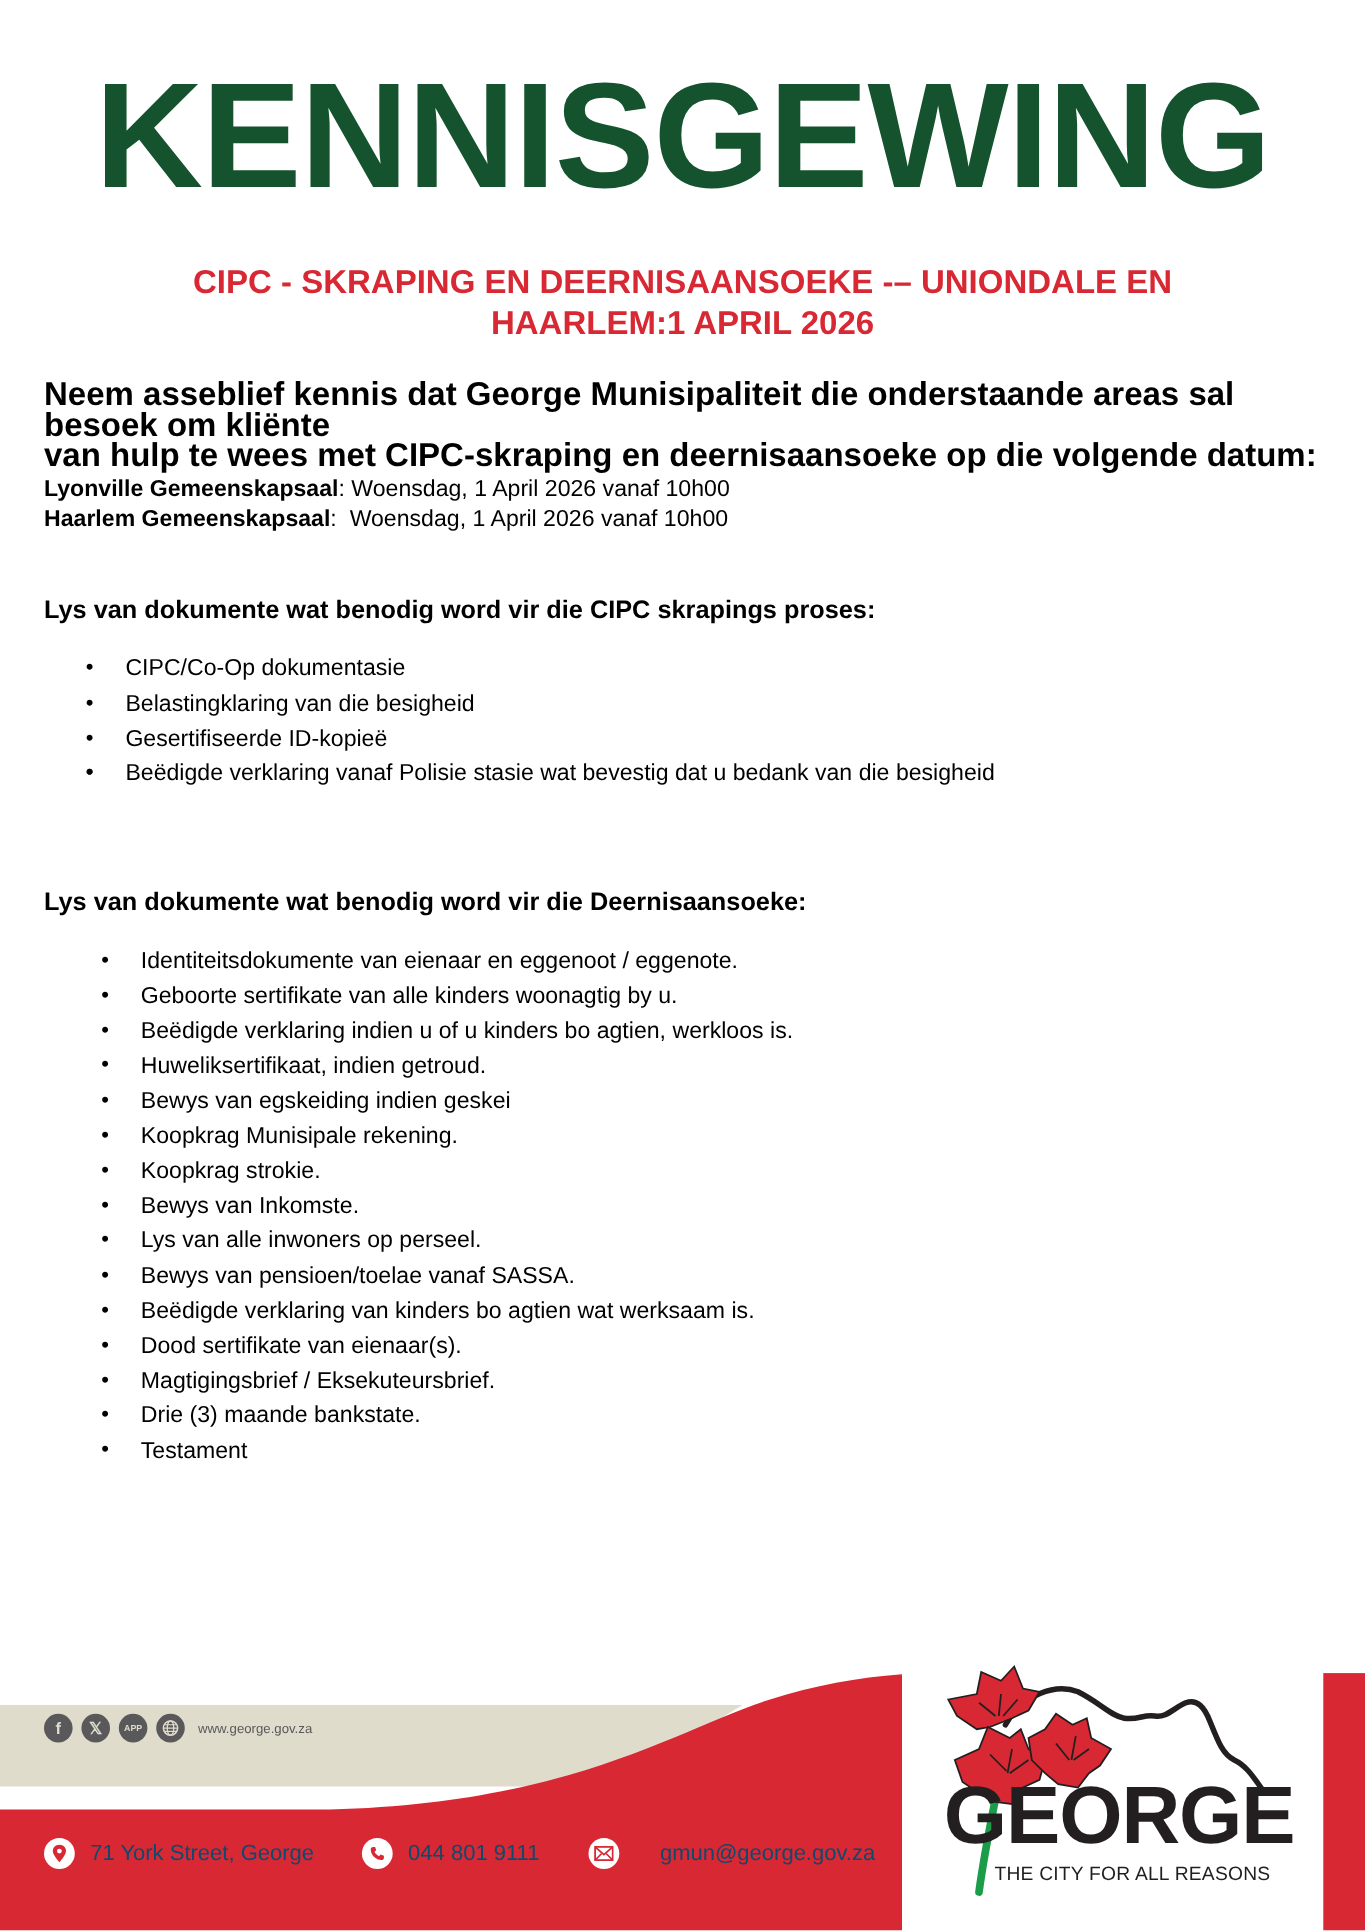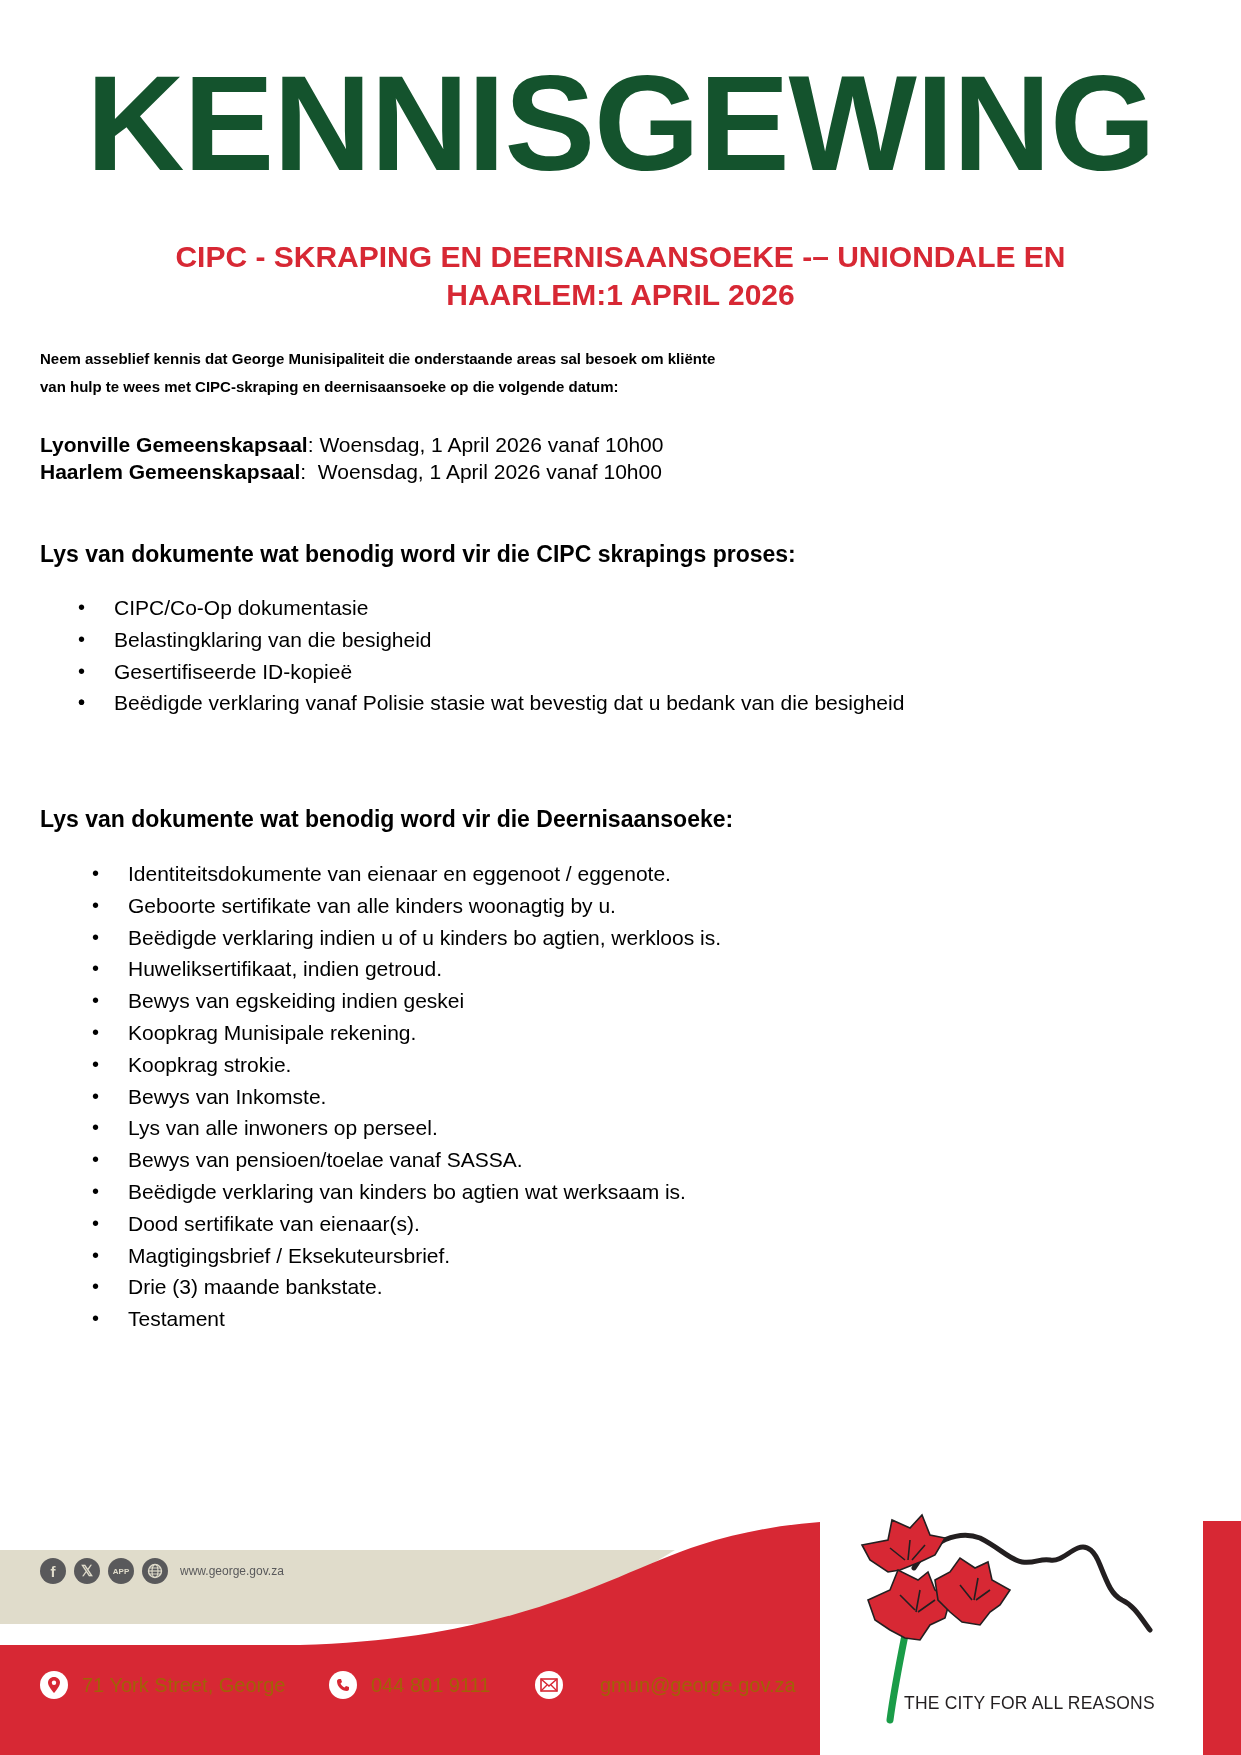--- a/index.html
+++ b/index.html
@@ -6,21 +6,21 @@
   body { width: 1241px; height: 1755px; position: relative; overflow: hidden;
          font-family: "Liberation Sans", sans-serif; color: #000; }
   .page { position: absolute; left: 0; top: 0; width: 1241px; height: 1755px; }
 
   .title { position: absolute; left: 0; width: 1241px; top: 48px; text-align: center;
            font-size: 136px; font-weight: bold; color: #14532d; line-height: 150px;
            letter-spacing: -1px; margin: 0; }
   .subtitle { position: absolute; left: 60px; width: 1121px; top: 238px; text-align: center;
               font-size: 30px; font-weight: bold; color: #d72834; line-height: 38px; margin: 0; }
 
-  .intro { position: absolute; left: 40px; width: 1170px; top: 345px; font-size: 15px;
+  .intro { position: absolute; left: 40px; width: 1170px; top: 345px; font-size: 30px;
            font-weight: bold; line-height: 28px; margin: 0; }
 
   .venues { position: absolute; left: 40px; top: 431px; font-size: 21px; line-height: 27px; }
   .venue-line { white-space: pre; }
   .venue-line b { font-weight: bold; }
 
   .section-heading { position: absolute; left: 40px; font-size: 23px; font-weight: bold;
                      line-height: 28px; margin: 0; }
   .h-cipc { top: 540px; }
   .h-deer { top: 805px; }
@@ -39,21 +39,21 @@
   .web-row { position: absolute; left: 40px; top: 1556px; height: 30px; display: flex; align-items: center; }
   .social-icon { width: 26px; height: 26px; border-radius: 50%; background: #59595b; color: #e0dccb;
                  display: inline-flex; align-items: center; justify-content: center; margin-right: 8px;
                  font-weight: bold; font-size: 15px; }
   .social-icon.app { font-size: 8px; letter-spacing: 0; }
   .web-text { color: #59595b; font-size: 12px; margin-left: 4px; }
 
   .contact-row { position: absolute; top: 1666px; height: 38px; display: flex; align-items: center; }
   .contact-icon { width: 28px; height: 28px; border-radius: 50%; background: #ffffff;
                   display: inline-flex; align-items: center; justify-content: center; margin-right: 14px; }
-  .contact-text { color: #a16207; font-size: 20px; }
+  .contact-text { color: #0c4a6e; font-size: 20px; }
   .c-addr { left: 40px; }
   .c-phone { left: 329px; }
   .c-mail { left: 535px; gap: 23px; }
 
   .logo { position: absolute; left: 850px; top: 1500px; width: 330px; height: 240px; }
   .logo-word { position: absolute; left: 858px; top: 1613px; font-size: 74px; font-weight: bold;
                color: #231f20; letter-spacing: -1px; line-height: 74px; }
   .logo-tag { position: absolute; left: 904px; top: 1693px; font-size: 17.5px; color: #231f20;
               line-height: 20px; letter-spacing: 0.2px; }
 </style>
@@ -176,15 +176,16 @@
     <g stroke="#231f20" stroke-width="1.6" fill="#d72834">
       <path d="M18 100 L40 90 L48 70 L68 80 L78 72 L85 90 L100 100 L95 118 L80 125 L70 140 L55 138 L40 130 L25 120 Z"></path>
       <path d="M50 95 L65 110 M70 90 L66 112 M85 100 L68 112" fill="none"></path>
     </g>
 
     <g stroke="#231f20" stroke-width="1.6" fill="#d72834">
       <path d="M85 80 L100 72 L110 58 L125 68 L138 62 L142 80 L160 90 L150 105 L140 112 L130 125 L112 122 L100 112 L88 100 Z"></path>
       <path d="M110 85 L122 100 M128 78 L124 100 M140 90 L126 100" fill="none"></path>
     </g>
   </svg>
+  <div class="logo-word">GEORGE</div>
   <div class="logo-tag">THE CITY FOR ALL REASONS</div>
 
 </div>
 
 </body></html>

